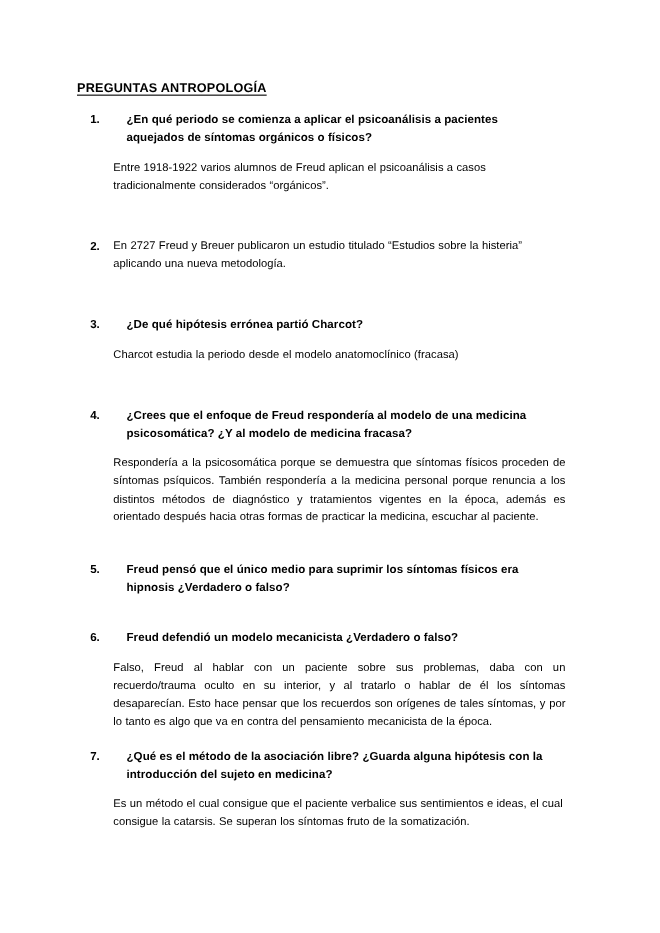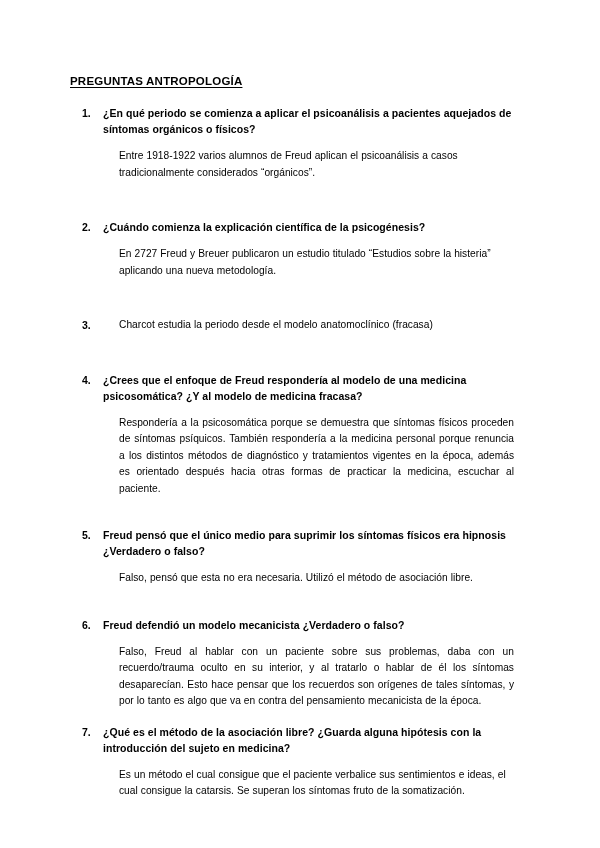--- a/index.html
+++ b/index.html
@@ -22,21 +22,21 @@
     left: 70px;
     top: 74px;
     width: 444px;
   }
   .doc-title {
     font-size: 11.5px;
     font-weight: bold;
     letter-spacing: 0.2px;
     text-decoration: underline;
     text-underline-offset: 2px;
-    margin: 0 0 16px 0;
+    margin: 0 0 2px 0;
     line-height: 15px;
   }
   .qa-list {
     list-style: none;
     margin: 0;
     padding: 0;
   }
   .qa-item {
     position: relative;
     padding-left: 33px;
@@ -47,28 +47,28 @@
     left: 12px;
     top: 0;
     font-size: 10.5px;
     font-weight: bold;
     line-height: 16px;
   }
   .qa-question {
     font-size: 10.5px;
     font-weight: bold;
     line-height: 16px;
-    margin: 0;
+    margin: 12px;
     letter-spacing: 0.05px;
   }
   .qa-answer {
     font-size: 10.2px;
     font-weight: normal;
     line-height: 16.5px;
-    margin: 11px 0 0 16px;
+    margin: 11px 0 0 0;
     letter-spacing: 0.02px;
     word-spacing: 0.2px;
   }
   .qa-answer.justified {
     text-align: justify;
     text-justify: inter-word;
   }
   
   .gap-lg { margin-bottom: 38px; }
   .gap-md { margin-bottom: 30px; }
@@ -85,39 +85,38 @@
     <ol class="qa-list">
 
       <li class="qa-item gap-lg">
         <span class="qa-num">1.</span>
         <p class="qa-question">¿En qué periodo se comienza a aplicar el psicoanálisis a pacientes aquejados de síntomas orgánicos o físicos?</p>
         <p class="qa-answer">Entre 1918-1922 varios alumnos de Freud aplican el psicoanálisis a casos tradicionalmente considerados “orgánicos”.</p>
       </li>
 
       <li class="qa-item gap-lg">
         <span class="qa-num">2.</span>
-        <p class="qa-question">¿Cuándo comienza la explicación científica de la psicogénesis?</p>
         <p class="qa-answer">En 2727 Freud y Breuer publicaron un estudio titulado “Estudios sobre la histeria” aplicando una nueva metodología.</p>
       </li>
 
       <li class="qa-item gap-lg">
         <span class="qa-num">3.</span>
+        <p class="qa-question">¿De qué hipótesis errónea partió Charcot?</p>
         <p class="qa-answer">Charcot estudia la periodo desde el modelo anatomoclínico (fracasa)</p>
       </li>
 
       <li class="qa-item gap-md">
         <span class="qa-num">4.</span>
         <p class="qa-question">¿Crees que el enfoque de Freud respondería al modelo de una medicina psicosomática? ¿Y al modelo de medicina fracasa?</p>
         <p class="qa-answer justified">Respondería a la psicosomática porque se demuestra que síntomas físicos proceden de síntomas psíquicos. También respondería a la medicina personal porque renuncia a los distintos métodos de diagnóstico y tratamientos vigentes en la época, además es orientado después hacia otras formas de practicar la medicina, escuchar al paciente.</p>
       </li>
 
       <li class="qa-item gap-md">
         <span class="qa-num">5.</span>
         <p class="qa-question">Freud pensó que el único medio para suprimir los síntomas físicos era hipnosis ¿Verdadero o falso?</p>
-        <p class="qa-answer">Falso, pensó que esta no era necesaria. Utilizó el método de asociación libre.</p>
       </li>
 
       <li class="qa-item gap-xs">
         <span class="qa-num">6.</span>
         <p class="qa-question">Freud defendió un modelo mecanicista ¿Verdadero o falso?</p>
         <p class="qa-answer justified">Falso, Freud al hablar con un paciente sobre sus problemas, daba con un recuerdo/trauma oculto en su interior, y al tratarlo o hablar de él los síntomas desaparecían. Esto hace pensar que los recuerdos son orígenes de tales síntomas, y por lo tanto es algo que va en contra del pensamiento mecanicista de la época.</p>
       </li>
 
       <li class="qa-item">
         <span class="qa-num">7.</span>

